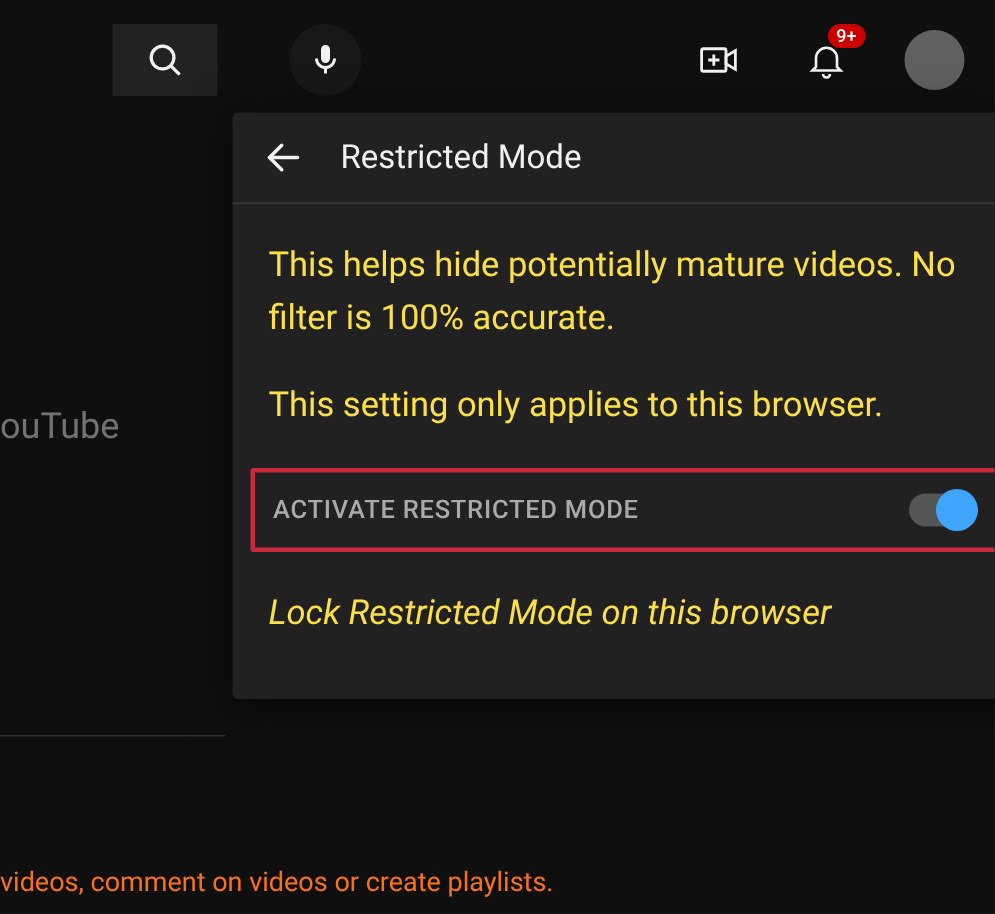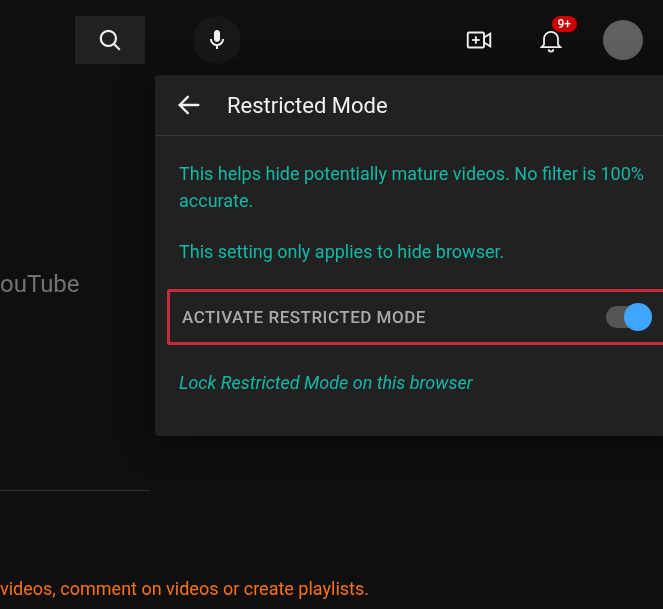--- a/index.html
+++ b/index.html
@@ -129,23 +129,23 @@
     }
     .panel-divider {
       height: 1px;
       background: #383838;
       margin: 0;
     }
     .panel-body {
       padding: 24px 24px 0 24px;
     }
     .info-text {
-      font-size: 18px;
+      font-size: 23px;
       line-height: 1.5;
-      color: #14b8a6;
+      color: #fde047;
       margin-bottom: 24px;
     }
     .toggle-row {
       display: flex;
       align-items: center;
       justify-content: space-between;
       padding: 14px 16px 14px 12px;
       border: 3px solid #c92a3a;
       border-radius: 2px;
       margin-bottom: 24px;
@@ -222,21 +222,21 @@
       <svg width="28" height="28" viewBox="0 0 24 24" fill="none" stroke="#f1f1f1" stroke-width="2" stroke-linecap="round" stroke-linejoin="round">
         <line x1="20" y1="12" x2="4" y2="12"></line>
         <polyline points="11 5 4 12 11 19"></polyline>
       </svg>
     </div>
     <div class="panel-title">Restricted Mode</div>
   </div>
   <div class="panel-divider"></div>
   <div class="panel-body">
     <div class="info-text">This helps hide potentially mature videos. No filter is 100% accurate.</div>
-    <div class="info-text">This setting only applies to hide browser.</div>
+    <div class="info-text">This setting only applies to this browser.</div>
     <div class="toggle-row">
       <div class="toggle-label">ACTIVATE RESTRICTED MODE</div>
       <div class="toggle">
         <div class="toggle-knob"></div>
       </div>
     </div>
     <div class="info-text" style="margin-bottom:16px;font-style:italic;">Lock Restricted Mode on this browser</div>
   </div>
 </div>
 

